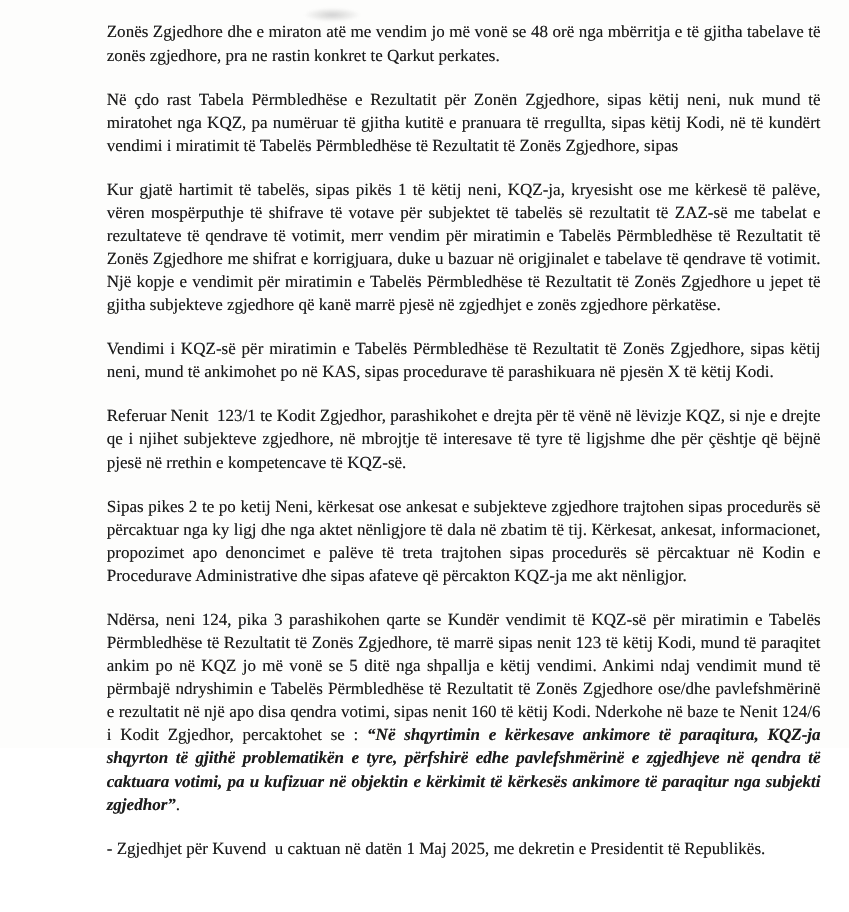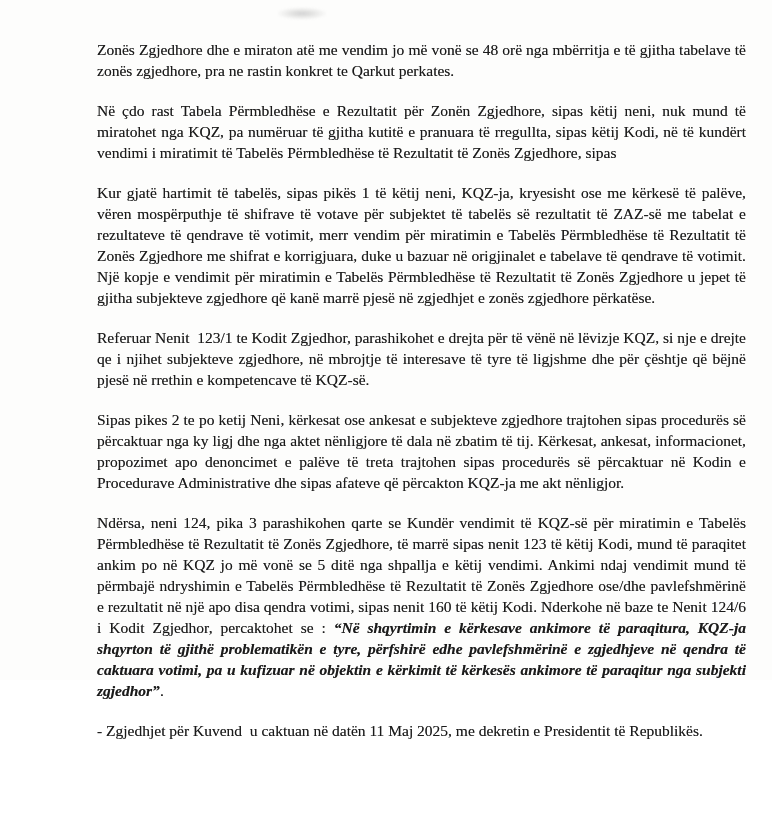--- a/index.html
+++ b/index.html
@@ -13,21 +13,21 @@
     overflow: hidden;
     font-family: "Liberation Serif", "DejaVu Serif", serif;
     color: #1b1b1b;
   }
   .page {
     position: relative;
     box-sizing: border-box;
     width: 772px;
     height: 680px;
     background: #fdfdfc;
-    padding: 39px 26px 0 97px;
+    padding: 19px 26px 0 97px;
   }
   .para {
     margin: 0 0 19px 0;
     font-size: 15.5px;
     line-height: 21px;
     text-align: justify;
     white-space: pre-wrap;
     text-shadow: 0 0 0.4px rgba(25, 25, 25, 0.55);
   }
   .para:last-child {
@@ -53,21 +53,22 @@
 
 <div class="page">
   <div class="scan-smudge"></div>
 
   <p class="para"><span>Zonës Zgjedhore dhe e miraton atë me vendim jo më vonë se 48 orë nga mbërritja e të gjitha tabelave të zonës zgjedhore, pra ne rastin konkret te Qarkut perkates.</span></p>
 
   <p class="para"><span>Në çdo rast Tabela Përmbledhëse e Rezultatit për Zonën Zgjedhore, sipas këtij neni, nuk mund të miratohet nga KQZ, pa numëruar të gjitha kutitë e pranuara të rregullta, sipas këtij Kodi, në të kundërt vendimi i miratimit të Tabelës Përmbledhëse të Rezultatit të Zonës Zgjedhore, sipas</span><br></p>
 
   <p class="para"><span>Kur gjatë hartimit të tabelës, sipas pikës 1 të këtij neni, KQZ-ja, kryesisht ose me kërkesë të palëve, vëren mospërputhje të shifrave të votave për subjektet të tabelës së rezultatit të ZAZ-së me tabelat e rezultateve të qendrave të votimit, merr vendim për miratimin e Tabelës Përmbledhëse të Rezultatit të Zonës Zgjedhore me shifrat e korrigjuara, duke u bazuar në origjinalet e tabelave të qendrave të votimit. Një kopje e vendimit për miratimin e Tabelës Përmbledhëse të Rezultatit të Zonës Zgjedhore u jepet të gjitha subjekteve zgjedhore që kanë marrë pjesë në zgjedhjet e zonës zgjedhore përkatëse.</span></p>
 
+  <p class="para"><span>Vendimi i KQZ-së për miratimin e Tabelës Përmbledhëse të Rezultatit të Zonës Zgjedhore, sipas këtij neni, mund të ankimohet po në KAS, sipas procedurave të parashikuara në pjesën X të këtij Kodi.</span></p>
 
   <p class="para"><span>Referuar Nenit  123/1 te Kodit Zgjedhor, parashikohet e drejta për të vënë në lëvizje KQZ, si nje e drejte qe i njihet subjekteve zgjedhore, në mbrojtje të interesave të tyre të ligjshme dhe për çështje që bëjnë pjesë në rrethin e kompetencave të KQZ-së.</span></p>
 
   <p class="para"><span>Sipas pikes 2 te po ketij Neni, kërkesat ose ankesat e subjekteve zgjedhore trajtohen sipas procedurës së përcaktuar nga ky ligj dhe nga aktet nënligjore të dala në zbatim të tij. Kërkesat, ankesat, informacionet, propozimet apo denoncimet e palëve të treta trajtohen sipas procedurës së përcaktuar në Kodin e Procedurave Administrative dhe sipas afateve që përcakton KQZ-ja me akt nënligjor.</span></p>
 
   <p class="para"><span>Ndërsa, neni 124, pika 3 parashikohen qarte se Kundër vendimit të KQZ-së për miratimin e Tabelës Përmbledhëse të Rezultatit të Zonës Zgjedhore, të marrë sipas nenit 123 të këtij Kodi, mund të paraqitet ankim po në KQZ jo më vonë se 5 ditë nga shpallja e këtij vendimi. Ankimi ndaj vendimit mund të përmbajë ndryshimin e Tabelës Përmbledhëse të Rezultatit të Zonës Zgjedhore ose/dhe pavlefshmërinë e rezultatit në një apo disa qendra votimi, sipas nenit 160 të këtij Kodi. Nderkohe në baze te Nenit 124/6 i Kodit Zgjedhor, percaktohet se : </span><span class="quote">“Në shqyrtimin e kërkesave ankimore të paraqitura, KQZ-ja shqyrton të gjithë problematikën e tyre, përfshirë edhe pavlefshmërinë e zgjedhjeve në qendra të caktuara votimi, pa u kufizuar në objektin e kërkimit të kërkesës ankimore të paraqitur nga subjekti zgjedhor”</span><span>.</span></p>
 
-  <p class="para"><span>- Zgjedhjet për Kuvend  u caktuan në datën 11 Maj 2025, me dekretin e Presidentit të Republikës.</span></p>
+  <p class="para"><span>- Zgjedhjet për Kuvend  u caktuan në datën 1 Maj 2025, me dekretin e Presidentit të Republikës.</span></p>
 </div>
 
 </body></html>

